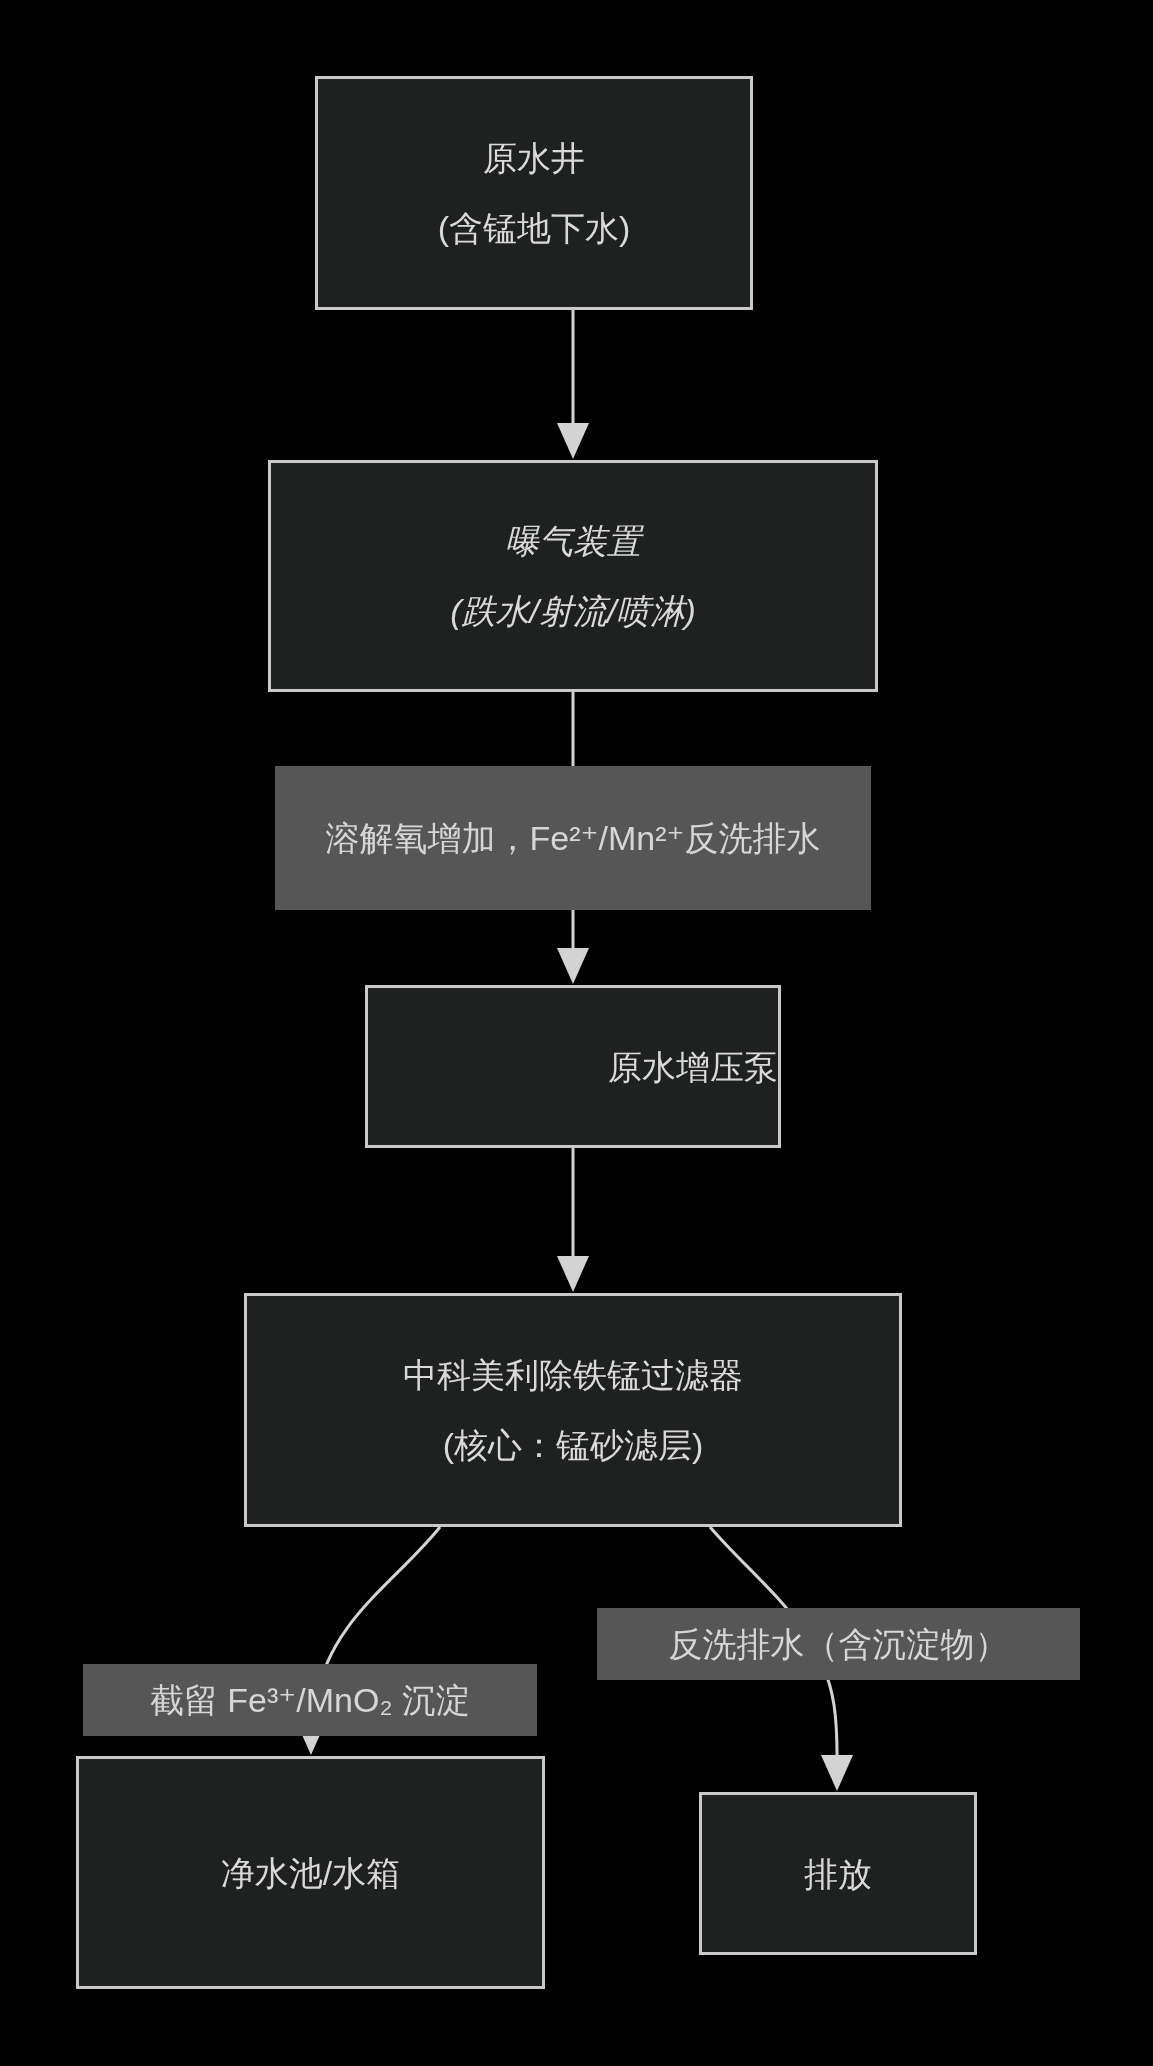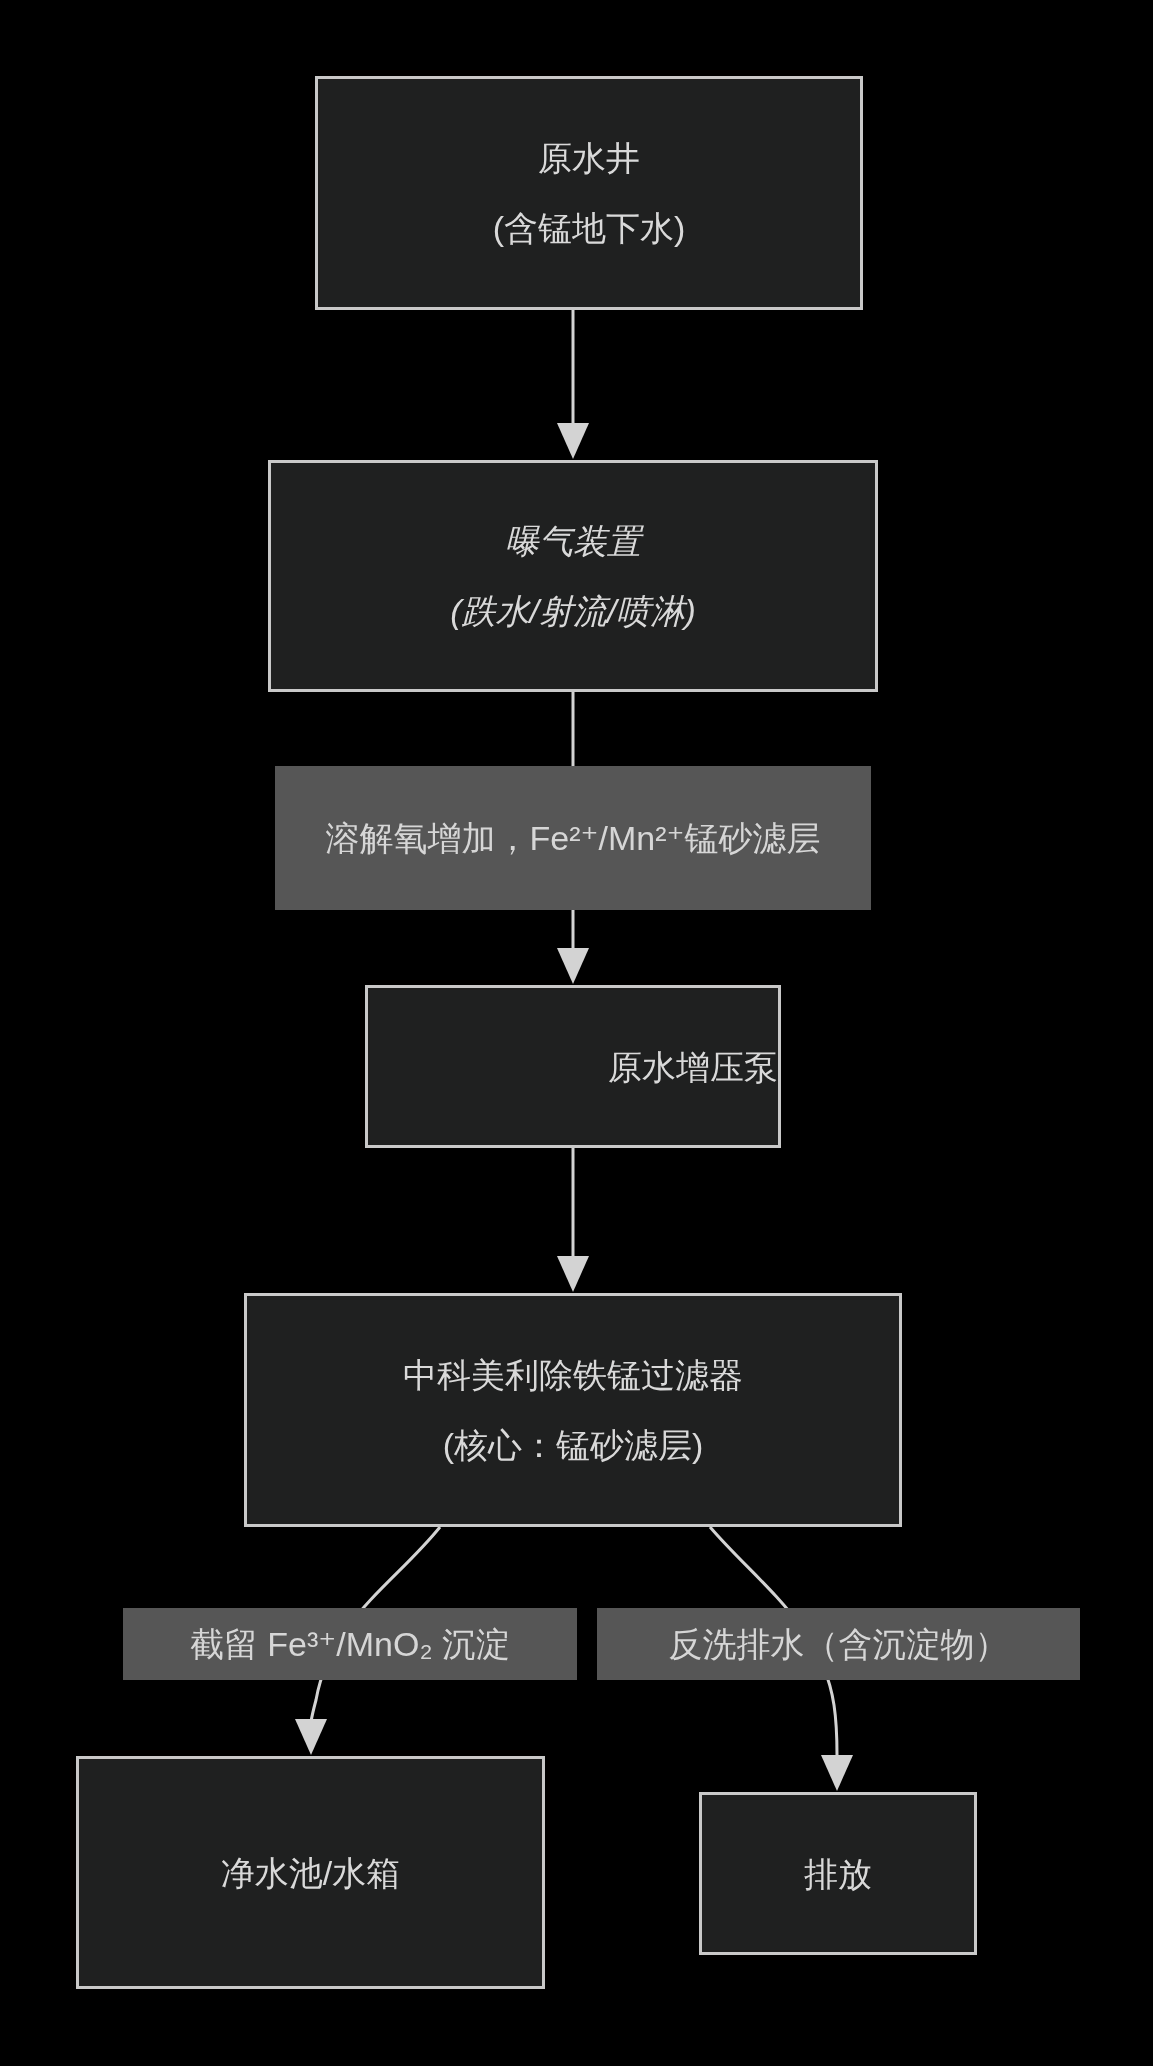--- a/index.html
+++ b/index.html
@@ -34,31 +34,31 @@
   .edge-label {
     position: absolute;
     background: var(--label-bg);
     color: var(--label-text);
     display: flex; align-items: center; justify-content: center;
     font-size: 34px; line-height: 72px;
     text-align: center;
   }
 
   
-  #node-raw-well      { left: 315px; top: 76px;   width: 548px; height: 234px; }
+  #node-raw-well      { left: 315px; top: 76px;   width: 438px; height: 234px; }
   #node-aeration      { left: 268px; top: 460px;  width: 610px; height: 232px; font-style: italic; }
   #node-booster-pump  { left: 365px; top: 985px;  width: 416px; height: 163px; align-items: flex-end; }
   #node-filter        { left: 244px; top: 1293px; width: 658px; height: 234px; }
   #node-clean-tank    { left: 76px;  top: 1756px; width: 469px; height: 233px; }
   #node-discharge     { left: 699px; top: 1792px; width: 278px; height: 163px; }
 
   
   #label-oxidation    { left: 275px; top: 766px;  width: 596px; height: 144px;
                         white-space: normal; padding: 0 14px; }
-  #label-interception { left: 83px;  top: 1608px; width: 454px; height: 72px; margin-left: 40px; }
+  #label-interception { left: 83px;  top: 1664px; width: 454px; height: 72px; }
   #label-backwash     { left: 597px; top: 1608px; width: 483px; height: 72px; }
 </style>
 </head>
 <body>
 
 <div id="canvas">
 
   <svg id="edges" viewBox="0 0 1153 2066" xmlns="http://www.w3.org/2000/svg">
 
     <path d="M573,310 L573,426" stroke="var(--line)" stroke-width="3" fill="none"></path>
@@ -97,19 +97,19 @@
   </div>
 
   <div class="node" id="node-clean-tank">
     <span>净水池/水箱</span>
   </div>
 
   <div class="node" id="node-discharge">
     <span>排放</span>
   </div>
 
-  <div class="edge-label" id="label-oxidation">溶解氧增加，Fe²⁺/Mn²⁺锰砂滤层</div>
+  <div class="edge-label" id="label-oxidation">溶解氧增加，Fe²⁺/Mn²⁺反洗排水</div>
 
   <div class="edge-label" id="label-interception">截留 Fe³⁺/MnO₂ 沉淀</div>
 
   <div class="edge-label" id="label-backwash">反洗排水（含沉淀物）</div>
 
 </div>
 
 </body></html>

